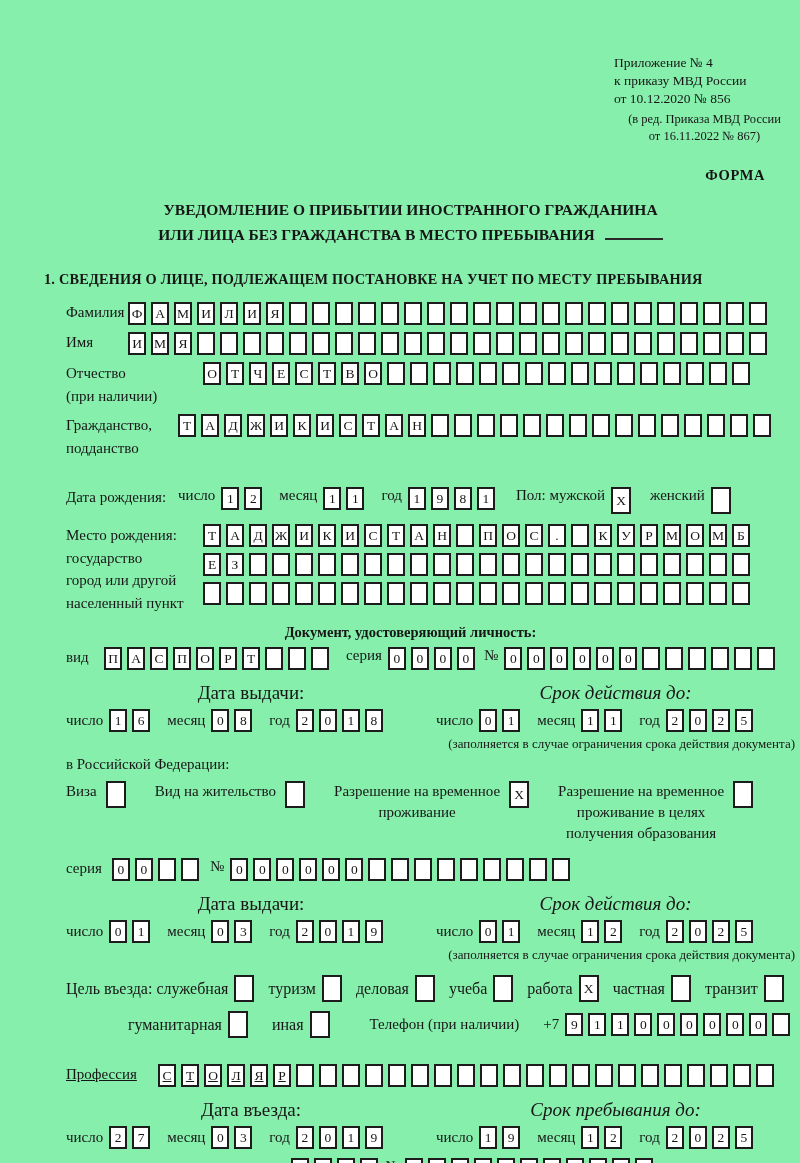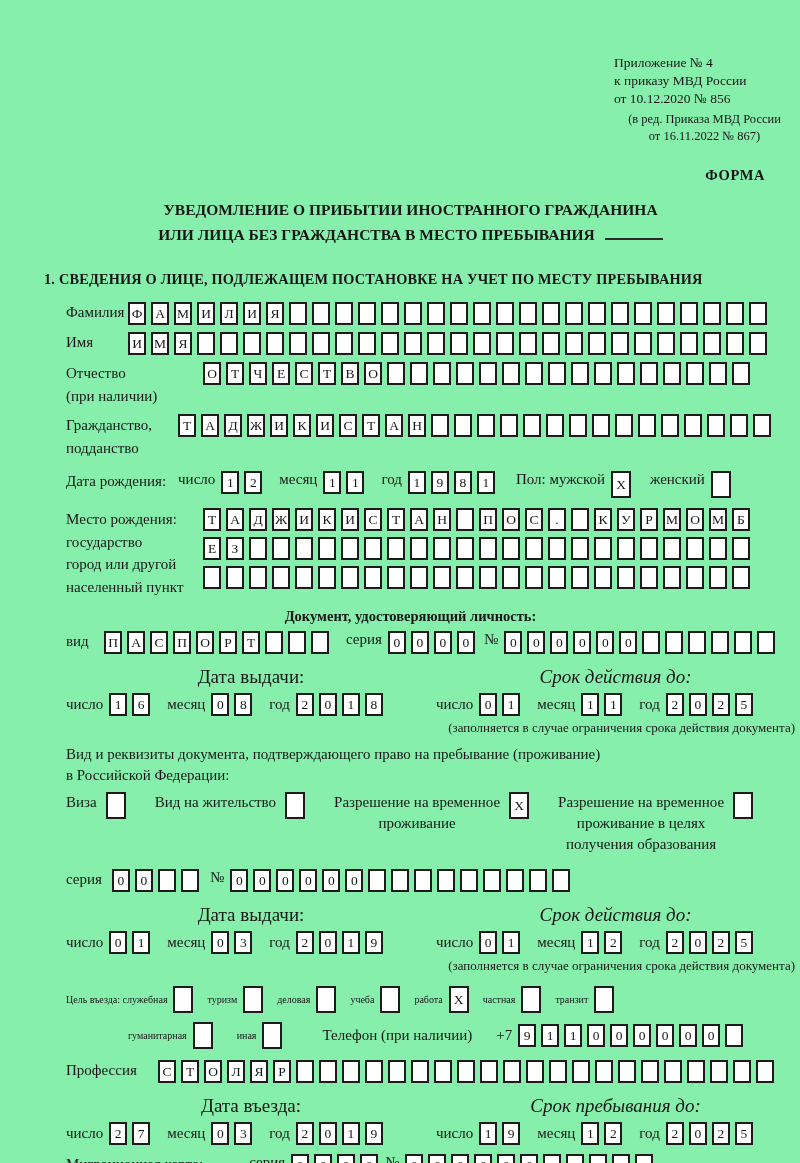--- a/index.html
+++ b/index.html
@@ -29,21 +29,21 @@
   .vals{display:flex;align-items:center;margin-top:5px;white-space:nowrap;}
   .vals .left-group{display:flex;align-items:center;width:370px;flex:none;}
   .vals .right-group{display:flex;align-items:center;}
   .note-r{text-align:right;font-size:13px;margin-top:4px;padding-right:0;}
   .plain{font-size:15px;margin-top:10px;}
   .visa-row{display:flex;align-items:flex-start;margin-top:8px;}
   .visa-item{display:flex;align-items:flex-start;margin-right:24px;}
   .visa-item .txt{font-size:15px;line-height:1.4;margin-right:9px;text-align:center;}
   .purpose-row{display:flex;align-items:center;margin-top:12px;white-space:nowrap;}
   .p-item{display:flex;align-items:center;margin-right:9px;}
-  .p-item .txt{font-size:10px;margin-right:6px;text-align:center;}
+  .p-item .txt{font-size:16px;margin-right:6px;text-align:center;}
   .indent60{margin-left:62px;}
   .doc-head{font-weight:bold;font-size:14.5px;text-align:center;margin:10px 40px 0 0;}
   .lblcol{flex:none;}
   .lblcol div{font-size:15px;line-height:1.5;}
   .cellrows > .cells{margin-bottom:6px;}
 </style>
 </head>
 <body>
 
 <div class="page">
@@ -196,21 +196,21 @@
         <span class="cell"></span>
         <span class="cell"></span>
         <span class="cell"></span>
         <span class="cell"></span>
         <span class="cell"></span>
         <span class="cell"></span>
         <span class="cell"></span>
       </div>
   </div>
 
-  <div class="row" style="margin-top:12px;">
+  <div class="row" style="margin-top:28px;">
     <div class="lbl">Дата рождения:</div>
     <span class="dgl">число</span>
     <div class="cells">
         <span class="cell">1</span>
         <span class="cell">2</span>
       </div>
     <span class="dgl">месяц</span>
     <div class="cells">
         <span class="cell">1</span>
         <span class="cell">1</span>
@@ -400,21 +400,20 @@
       <div class="cells">
           <span class="cell">2</span>
           <span class="cell">0</span>
           <span class="cell">2</span>
           <span class="cell">5</span>
         </div>
     </div>
   </div>
   <div class="note-r">(заполняется в случае ограничения срока действия документа)</div>
 
-  <div class="plain">Вид и реквизиты документа, подтверждающего право на пребывание (проживание)</div>
   <div class="plain" style="margin-top:4px;">в Российской Федерации:</div>
 
   <div class="visa-row">
     <div class="visa-item">
       <div class="txt">Виза</div>
       <div class="cells cb">
           <span class="cell"></span>
         </div>
     </div>
     <div class="visa-item">
@@ -585,21 +584,21 @@
         <span class="cell">0</span>
         <span class="cell">0</span>
         <span class="cell">0</span>
         <span class="cell">0</span>
         <span class="cell">0</span>
         <span class="cell">0</span>
         <span class="cell"></span>
       </div>
   </div>
 
-  <div class="row" style="margin-top:11px;">
+  <div class="row" style="margin-top:26px;text-decoration:underline;">
     <div class="lbl" style="width:92px;">Профессия</div>
     <div class="cells">
         <span class="cell">С</span>
         <span class="cell">Т</span>
         <span class="cell">О</span>
         <span class="cell">Л</span>
         <span class="cell">Я</span>
         <span class="cell">Р</span>
         <span class="cell"></span>
         <span class="cell"></span>

